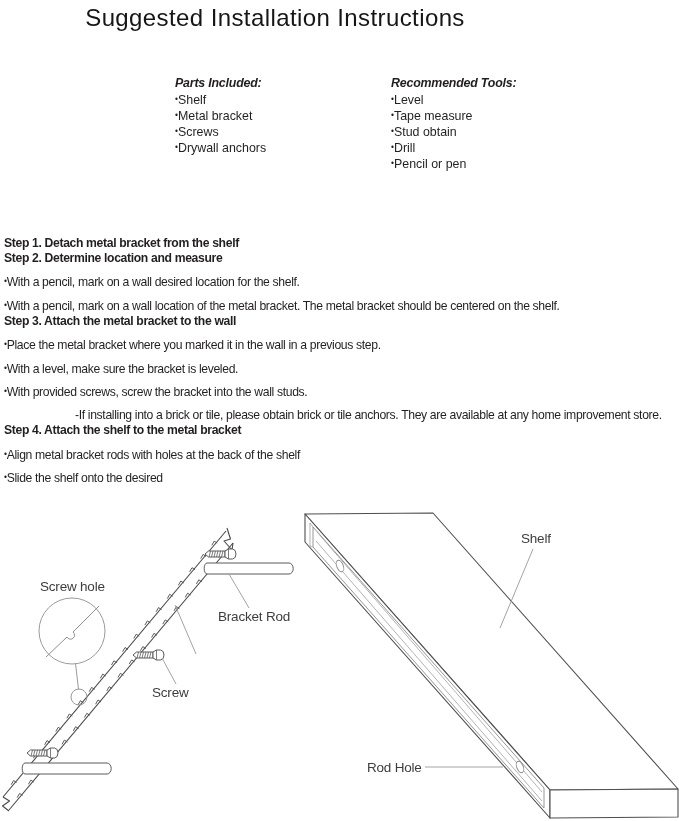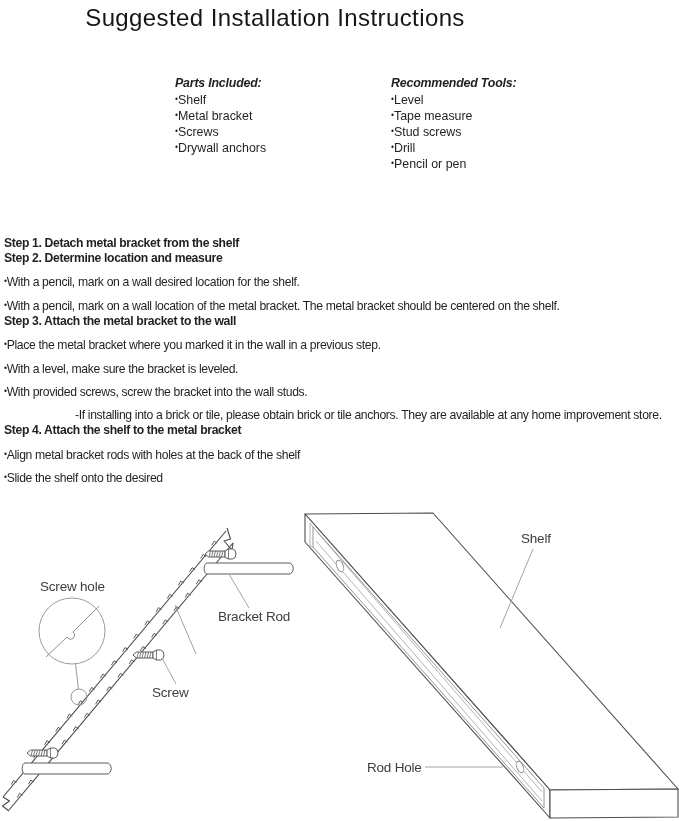--- a/index.html
+++ b/index.html
@@ -34,21 +34,21 @@
       <div class="li"><span class="marker">•</span><span>Screws</span></div>
       <div class="li"><span class="marker">•</span><span>Drywall anchors</span></div>
     </div>
 </div>
 
 <div class="col col-tools">
   <div class="col-heading">Recommended Tools:</div>
   <div id="tools-list">
       <div class="li"><span class="marker">•</span><span>Level</span></div>
       <div class="li"><span class="marker">•</span><span>Tape measure</span></div>
-      <div class="li"><span class="marker">•</span><span>Stud screws</span></div>
+      <div class="li"><span class="marker">•</span><span>Stud obtain</span></div>
       <div class="li"><span class="marker">•</span><span>Drill</span></div>
       <div class="li"><span class="marker">•</span><span>Pencil or pen</span></div>
     </div>
 </div>
 
 <div id="steps" class="steps">
     <div class="step-heading">Step 1. Detach metal bracket from the shelf</div>
     <div class="step-heading">Step 2. Determine location and measure</div>
     <div class="step-line bullet"><span class="marker">•</span><span>With a pencil, mark on a wall desired location for the shelf.</span></div>
     <div class="step-line bullet"><span class="marker">•</span><span>With a pencil, mark on a wall location of the metal bracket. The metal bracket should be centered on the shelf.</span></div>

